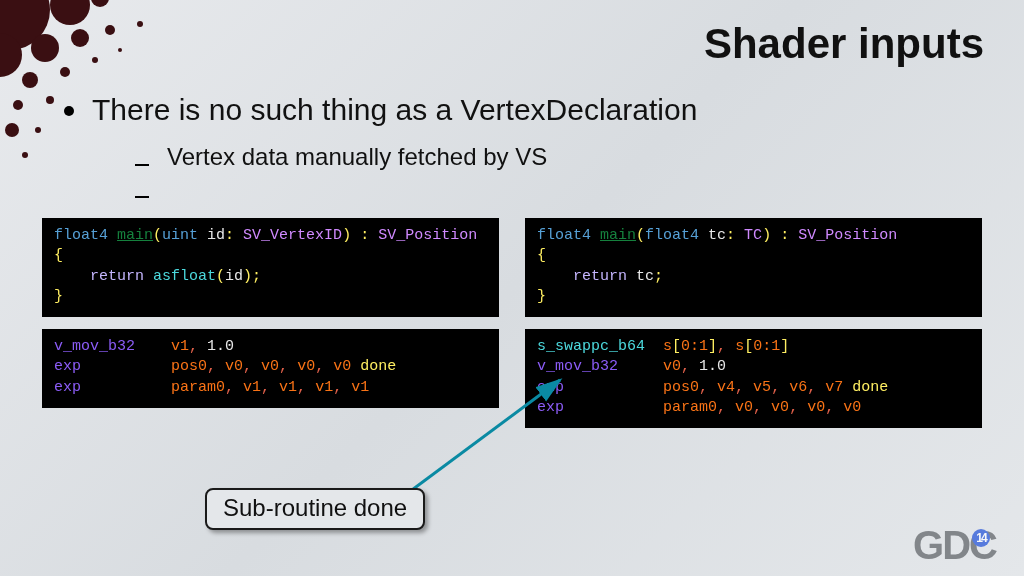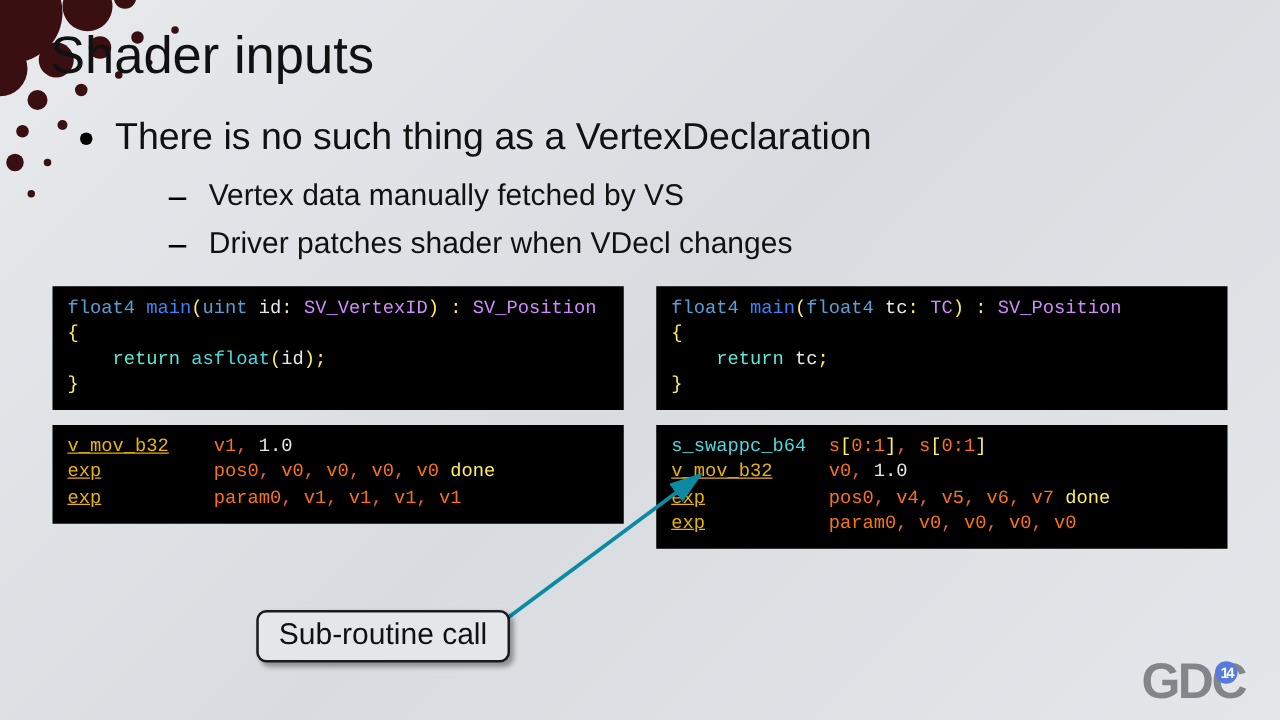--- a/index.html
+++ b/index.html
@@ -19,23 +19,23 @@
     width: 250px; height: 200px;
     pointer-events: none;
   }
   .slide {
     position: relative;
     width: 100%; height: 100%;
     box-sizing: border-box;
     padding: 20px 40px 0 40px;
   }
   .title {
-    text-align: left;
+    text-align: right;
     font-size: 42px;
-    font-weight: 400;
+    font-weight: 700;
     margin: 0 0 22px 0;
   }
   .bullet {
     display: flex;
     align-items: flex-start;
     gap: 18px;
     margin-left: 24px;
     text-align: center;
   }
   .bullet .dot {
@@ -48,21 +48,21 @@
   .bullet .text {
     font-size: 30px;
     line-height: 1.3;
   }
   .sublist {
     margin-left: 95px;
     margin-top: 14px;
   }
   .sub {
     display: flex;
-    align-items: flex-start;
+    align-items: center;
     gap: 18px;
     margin-bottom: 10px;
   }
   .sub .dash {
     width: 14px; height: 2px;
     background: #000;
     margin-top: 15px;
     flex-shrink:0;
   }
   .sub .text {
@@ -83,27 +83,27 @@
   .code {
     background: #000;
     color: #fff;
     font-family: "Consolas", "Courier New", monospace;
     font-size: 15px;
     line-height: 1.35;
     padding: 8px 12px 10px 12px;
     white-space: pre;
   }
   .kw-type   { color: #56a0d6; }   
-  .kw-ident  { color: #3b82f6; }   
+  .kw-ident  { color: #15803d; text-decoration: underline; }   
   .kw-sem    { color: #d08aff; }   
-  .kw-ctrl   { color: #5eead4; text-align: center; }   
+  .kw-ctrl   { color: #c4b5fd; text-align: center; }   
   .kw-func   { color: #4cd9dd; }
   .kw-sym    { color: #ffef62; }   
   .kw-plain  { color: #e8e8e8; }
-  .asm-op    { color: #eab308; text-decoration: underline; }
+  .asm-op    { color: #8b5cf6; }
   .asm-opB   { color: #4cd9dd; }
   .asm-reg   { color: #f97316; }
   .asm-lit   { color: #e8e8e8; }
   .asm-done  { color: #ffef62; }
   .asm-comma { color: #e0604a; }
 
   .callout-box {
     position: absolute;
     left: 205px;
     bottom: 46px;
@@ -201,21 +201,20 @@
     <div class="text">There is no such thing as a VertexDeclaration</div>
   </div>
 
   <div class="sublist">
     <div class="sub">
       <div class="dash"></div>
       <div class="text">Vertex data manually fetched by VS</div>
     </div>
     <div class="sub">
       <div class="dash"></div>
-      <div class="text">Driver patches shader when VDecl changes</div>
     </div>
   </div>
 
   <div class="code-area">
 
     <div class="col">
       <div class="code"><span class="kw-type">float4</span> <span class="kw-ident">main</span><span class="kw-sym">(</span><span class="kw-type">uint</span><span class="kw-plain"> id</span><span class="kw-sym">: </span><span class="kw-sem">SV_VertexID</span><span class="kw-sym">) </span><span class="kw-sym">: </span><span class="kw-sem">SV_Position</span>
 <span class="kw-sym">{</span>
 <span class="kw-ctrl">    return </span><span class="kw-func">asfloat</span><span class="kw-sym">(</span><span class="kw-plain">id</span><span class="kw-sym">);</span>
 <span class="kw-sym">}</span></div>
@@ -240,19 +239,19 @@
 
   <svg class="arrow" style="left:380px; top:370px; width:200px; height:150px;">
     <defs>
       <marker id="ah" markerWidth="10" markerHeight="10" refX="8" refY="3" orient="auto">
         <path d="M0,0 L9,3 L0,6 Z" fill="#0a8aa3"></path>
       </marker>
     </defs>
     <line x1="5" y1="140" x2="180" y2="10" stroke="#0a8aa3" stroke-width="3" marker-end="url(#ah)"></line>
   </svg>
 
-  <div class="callout-box">Sub-routine call</div>
+  <div class="callout-box">Sub-routine done</div>
 
   <div class="logos">
     <div class="logo-gdc"><span>GDC</span><sup>14</sup></div>
   </div>
 
 </div>
 
 </body></html>

